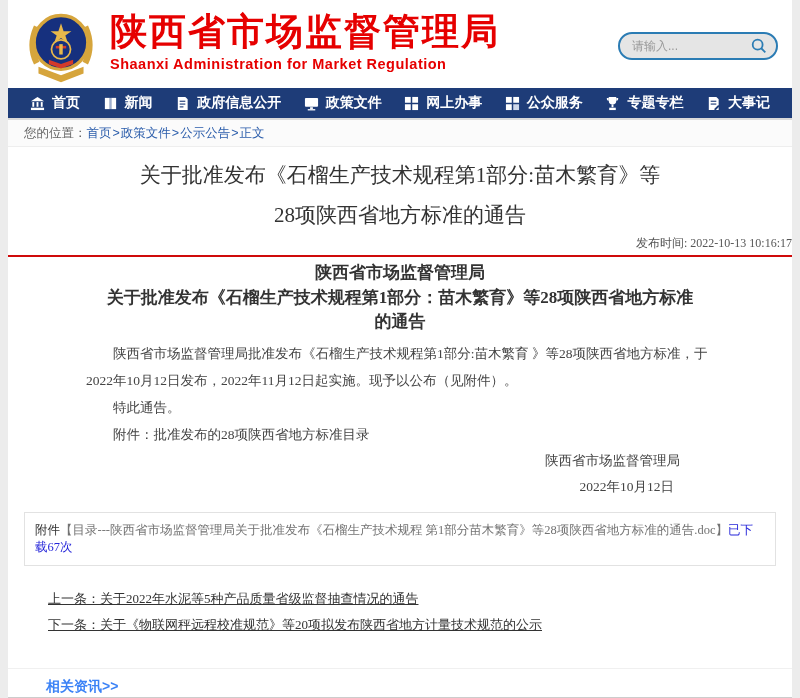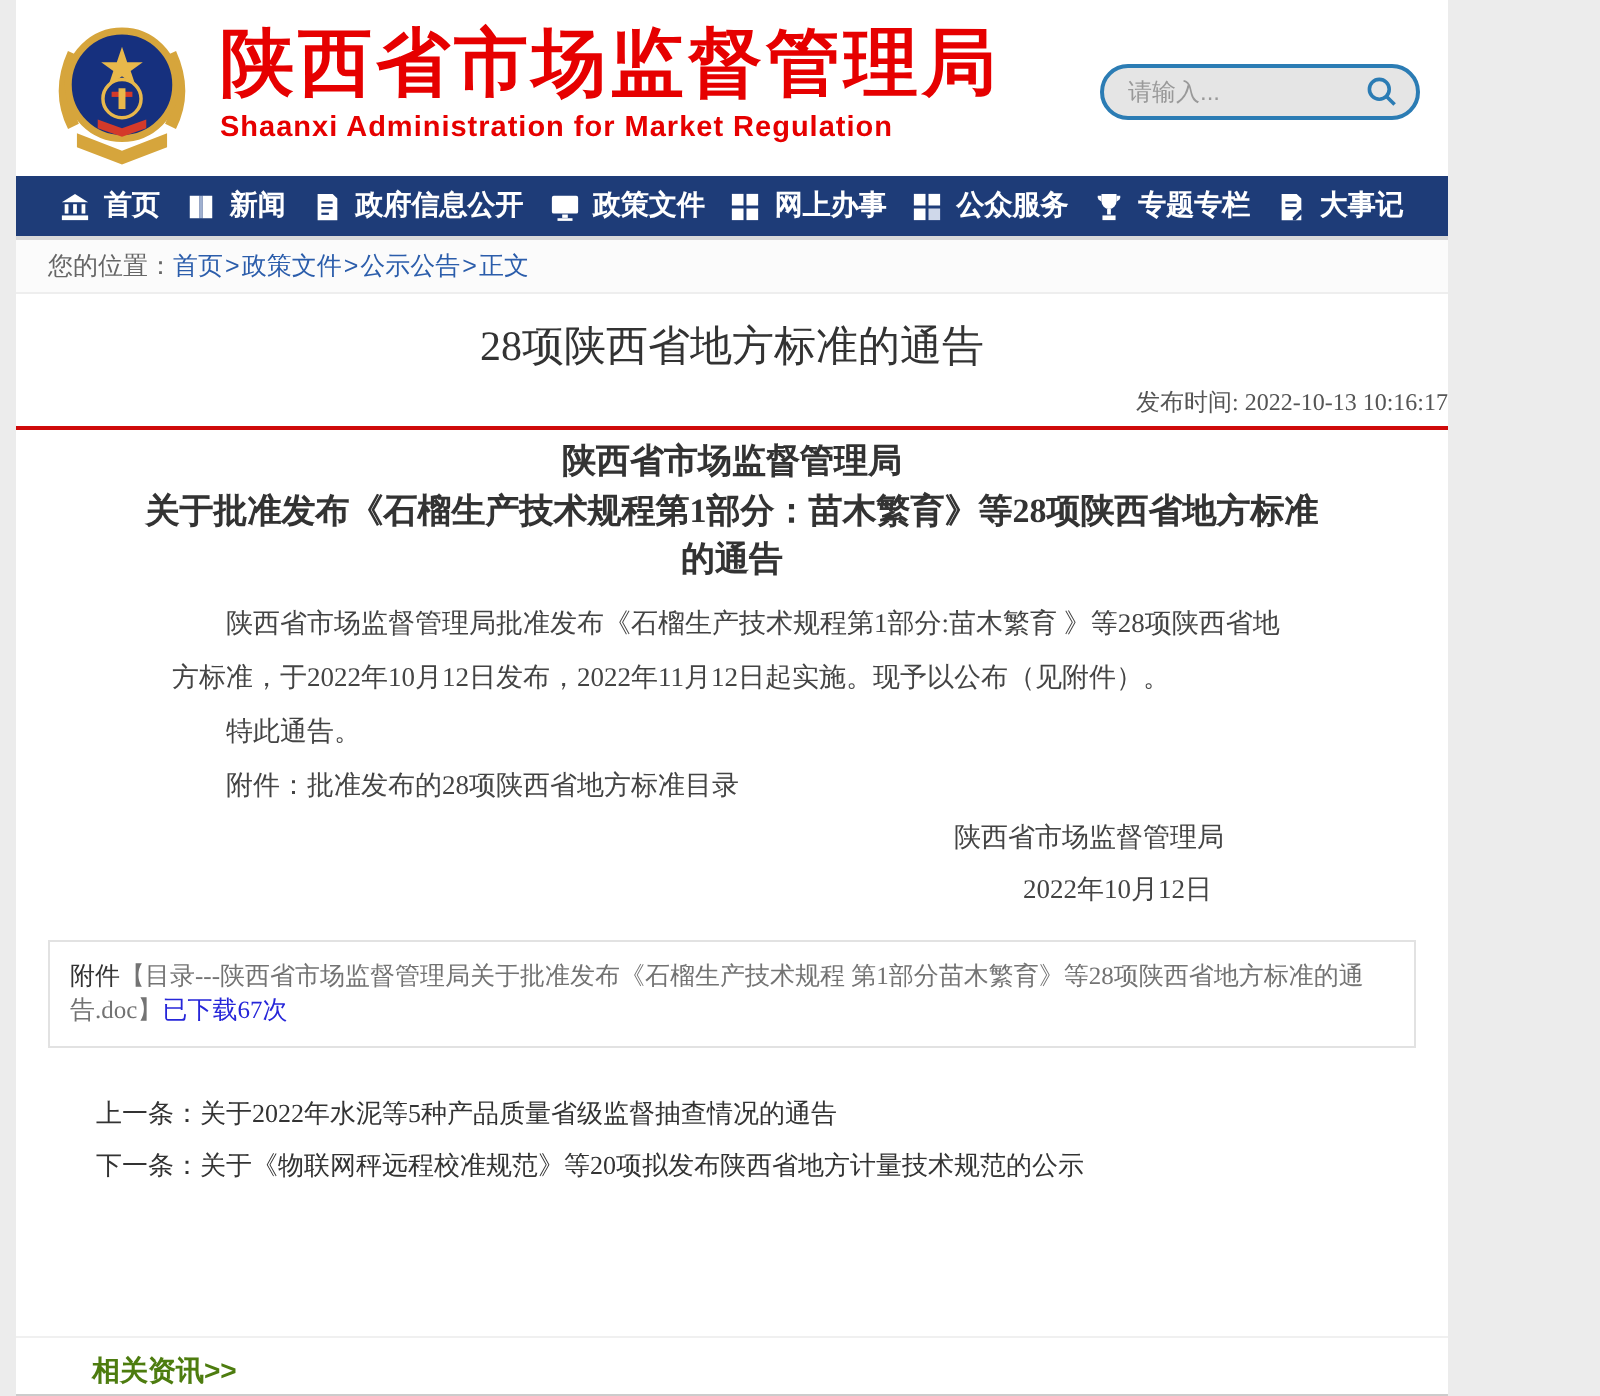--- a/index.html
+++ b/index.html
@@ -1,18 +1,18 @@
 <!DOCTYPE html>
 <html><head>
 <meta charset="utf-8">
 <style>
   * { box-sizing: border-box; margin: 0; padding: 0; }
   html, body { width: 800px; height: 698px; overflow: hidden; }
   body { background: #ececec; font-family: "Liberation Sans", sans-serif; }
-  .page { margin-left: 8px; width: 716px; height: 698px; background: #fff; }
+  .page { margin-left: 8px; width: 784px; height: 698px; background: #fff; }
 
   
   .header { height: 88px; background: #fff; position: relative; }
   .emblem { position: absolute; left: 8px; top: 6px; width: 90px; height: 78px; }
   .site-titles { position: absolute; left: 102px; top: 10px; }
   .site-title { color: #e60000; font-size: 37px; font-weight: bold; letter-spacing: 2px; line-height: 44px; }
   .site-subtitle { color: #e60000; font-size: 14.5px; font-weight: bold; letter-spacing: 0.5px; margin-top: 2px; }
   .search-box { position: absolute; right: 14px; top: 32px; width: 160px; height: 28px;
     border: 2px solid #2b7cb4; border-radius: 15px; display: flex; align-items: center; padding: 0 8px 0 12px; background:#e5e5e5; }
   .search-box input { flex: 1; border: none; outline: none; font-size: 12px; color: #333; background: transparent; min-width: 0; }
@@ -44,26 +44,26 @@
   .signature { padding-right: 112px; text-align: right; font-size: 13.5px; color: #444; }
   .sig-org { line-height: 26px; }
   .sig-date { line-height: 26px; padding-right: 6px; }
 
   .attachment { margin: 12px 16px 0 16px; border: 1px solid #e2e2e2; padding: 9px 10px; font-size: 12.5px; line-height: 17px; font-family: "Liberation Serif", serif; }
   .att-prefix { color: #333; text-align: right; }
   .att-link { color: #737373; text-decoration: none; cursor: pointer; }
   .att-suffix { color: #2626d9; }
 
   .pager { margin-top: 20px; padding: 0 40px; font-size: 13px; color: #333; }
-  .pager-row { line-height: 26px; }
+  .pager-row { line-height: 26px; text-decoration: underline; }
   .pager-row a { color: #333; text-decoration: none; cursor: pointer; }
 
   
   .related { height: 30px; border-top: 1px solid #f0f0f0; border-bottom: 1px solid #ccc; padding: 8px 0 0 38px; background: #fff; }
-  .related-title { color: #4d7c0f; font-size: 14px; font-weight: bold; cursor: pointer; }
+  .related-title { color: #3b82f6; font-size: 14px; font-weight: bold; cursor: pointer; }
 </style>
 </head>
 <body>
 
 <div class="page">
 
   <div class="header">
     <svg class="emblem" viewBox="0 0 100 90">
       <path d="M22 66 Q12 46 22 24" stroke="#d6a53c" stroke-width="7" fill="none"></path>
       <path d="M78 66 Q88 46 78 24" stroke="#d6a53c" stroke-width="7" fill="none"></path>
@@ -168,20 +168,21 @@
     <a class="crumb-link">首页</a>
     <span class="crumb-sep">&gt;</span>
     <a class="crumb-link">政策文件</a>
     <span class="crumb-sep">&gt;</span>
     <a class="crumb-link">公示公告</a>
     <span class="crumb-sep">&gt;</span>
     <a class="crumb-link">正文</a>
   </div>
 
   <div class="article">
+    <div class="art-title1">关于批准发布《石榴生产技术规程第1部分:苗木繁育》等</div>
     <div class="art-title2">28项陕西省地方标准的通告</div>
     <div class="pub-time">发布时间:  2022-10-13 10:16:17</div>
     <div class="red-rule"></div>
 
     <div class="doc-org">陕西省市场监督管理局</div>
     <div class="doc-title">关于批准发布《石榴生产技术规程第1部分：苗木繁育》等28项陕西省地方标准的通告</div>
 
     <div class="body-text">
       <p>陕西省市场监督管理局批准发布《石榴生产技术规程第1部分:苗木繁育 》等28项陕西省地方标准，于2022年10月12日发布，2022年11月12日起实施。现予以公布（见附件）。</p>
       <p>特此通告。</p>

